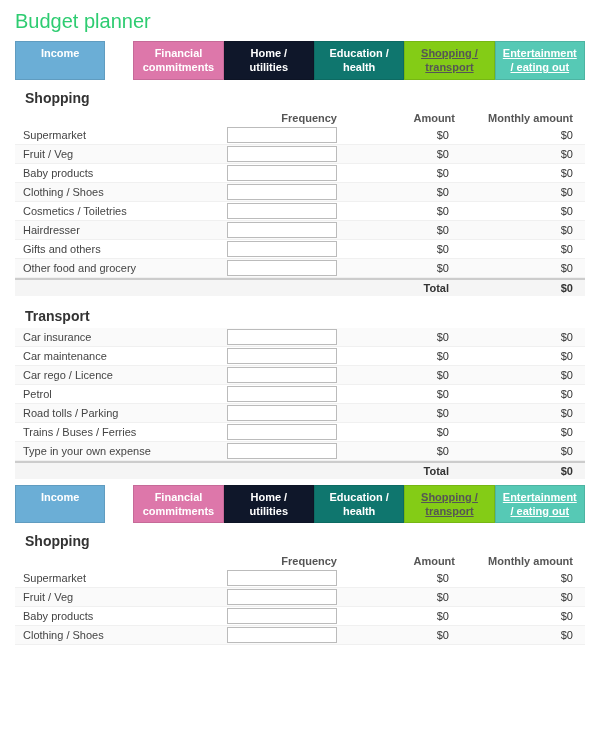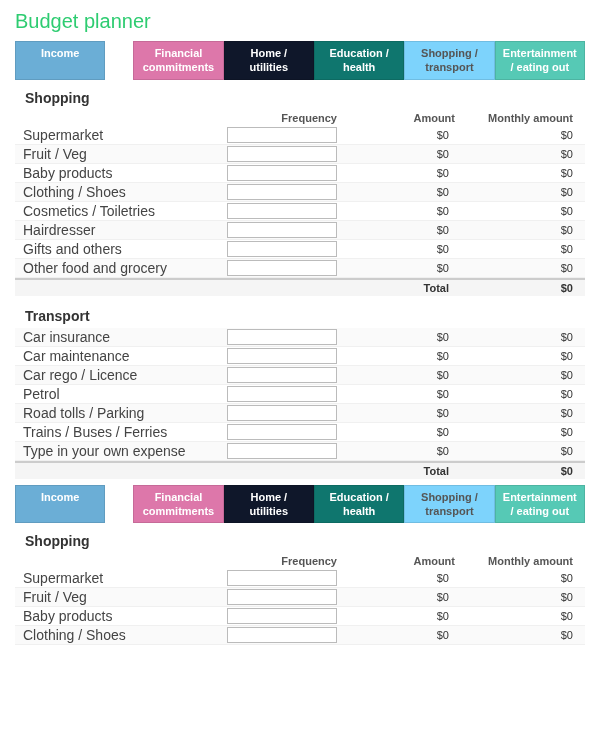--- a/index.html
+++ b/index.html
@@ -31,22 +31,22 @@
       font-size: 11px;
       color: #fff;
       border: 1px solid rgba(0,0,0,0.1);
       cursor: pointer;
       line-height: 1.3;
     }
     .tab-income { background: #6baed6; }
     .tab-financial { background: #dd77aa; margin-left: 28px; }
     .tab-home { background: #0f172a; }
     .tab-education { background: #0f766e; }
-    .tab-shopping { background: #7dd3fc; color: #555; }
-    .tab-entertainment { background: #56c9b5; }
+    .tab-shopping { background: #84cc16; color: #555; text-decoration: underline; }
+    .tab-entertainment { background: #56c9b5; text-decoration: underline; }
     .section-title {
       font-size: 14px;
       font-weight: bold;
       padding: 6px 10px 4px 10px;
       color: #333;
     }
     .grid-header {
       display: grid;
       grid-template-columns: 200px 1fr 1fr 1fr;
       padding: 2px 8px;
@@ -65,21 +65,21 @@
       display: grid;
       grid-template-columns: 200px 1fr 1fr 1fr;
       padding: 1px 8px;
       align-items: center;
       border-bottom: 1px solid #f0f0f0;
     }
     .grid-row:nth-child(even) {
       background: #fafafa;
     }
     .grid-row .label {
-      font-size: 14px;
+      font-size: 11px;
       color: #444;
     }
     .input-cell {
       padding: 0 4px;
     }
     .input-cell input {
       width: 100%;
       border: 1px solid #bbb;
       padding: 2px 4px;
       font-size: 10px;

